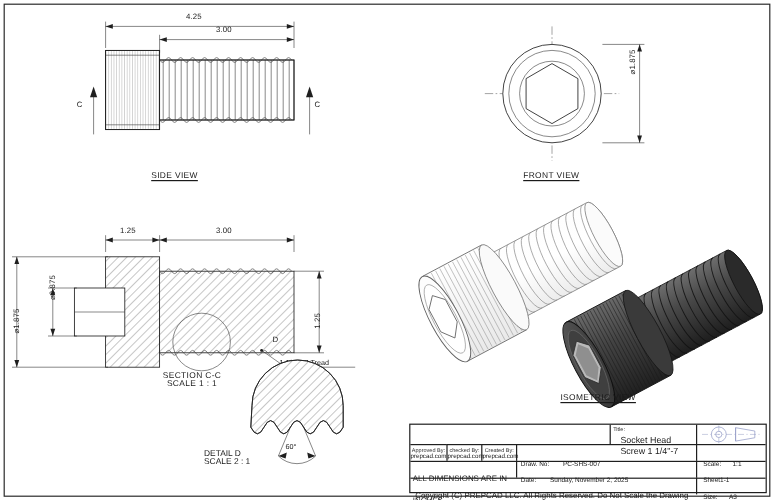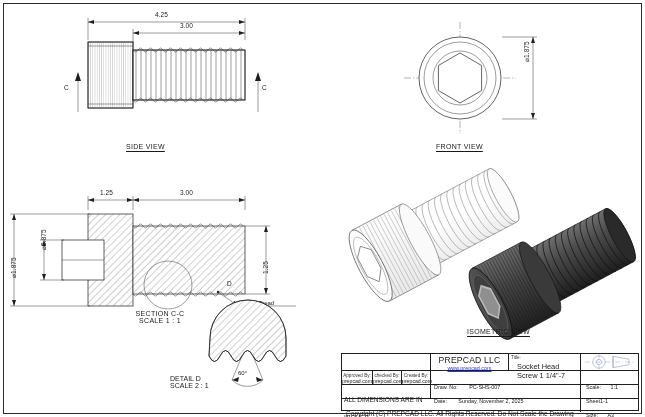--- a/index.html
+++ b/index.html
@@ -342,24 +342,20 @@
         <polygon points="30,31 36,38 36,56 30,65 24,57 24,38" fill="#8f8f8f" stroke="none"></polygon>
       </g>
     </svg>
     <div class="abs viewlabel" style="left:137px;top:143px;">ISOMETRIC VIEW</div>
   </div>
 
   <div class="tb">
 
     <div class="cell" style="left:0;top:0;width:88px;height:16px;"></div>
 
-    <div class="cell bl" style="left:88px;top:0;width:78px;height:16px;text-align:center;padding-top:1px;">
-      <div class="brand">PREPCAD LLC</div>
-      <div class="brandurl">www.prepcad.com</div>
-    </div>
 
     <div class="cell bl" style="left:166px;top:0;width:72px;height:16px;padding:1px 0 0 2px;">
       <div class="tb-lab">Title:</div>
       <div class="tb-big" style="padding-left:6px;margin-top:1px;">Socket Head Screw 1 1/4"-7</div>
     </div>
 
     <div class="cell bl" style="left:238px;top:0;width:58px;height:16px;">
       <svg width="58" height="16" viewBox="0 0 58 16">
         <line x1="4" y1="8" x2="54" y2="8" stroke="#9aa3c8" stroke-width=".45" stroke-dasharray="5 2 1 2"></line>
         <circle cx="18" cy="8" r="6.2" fill="none" stroke="#8f98c4" stroke-width=".6"></circle>

